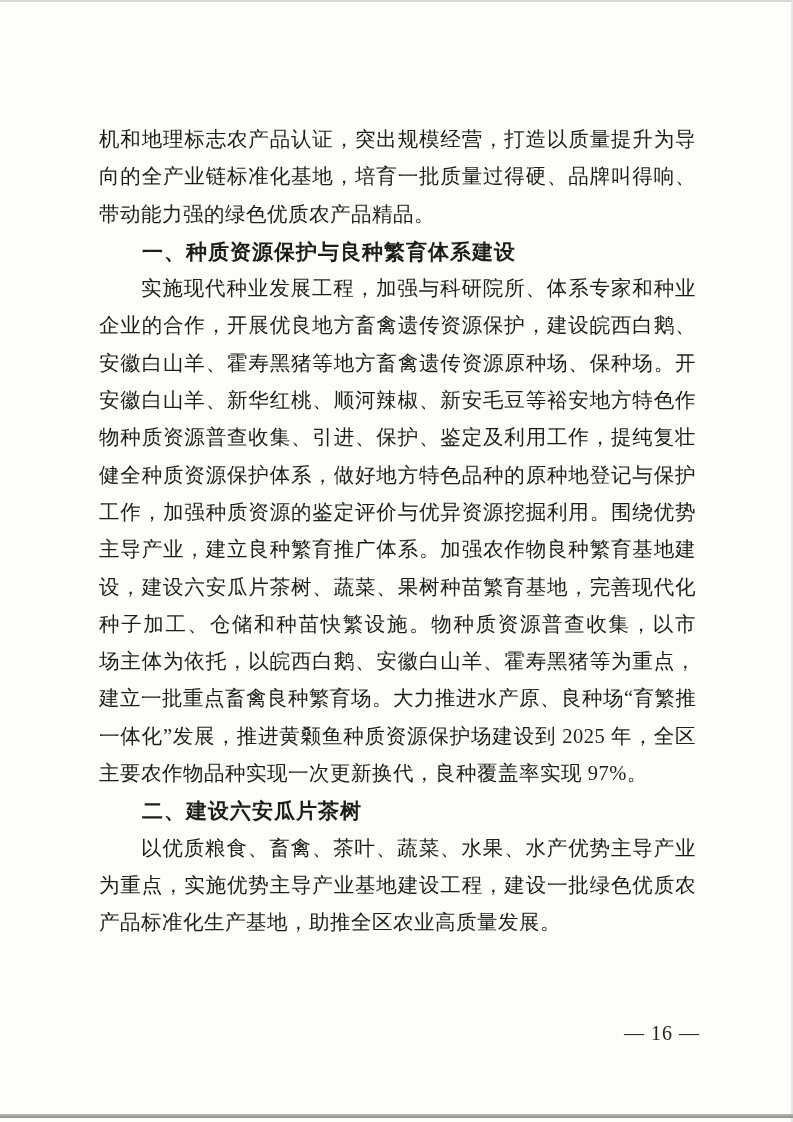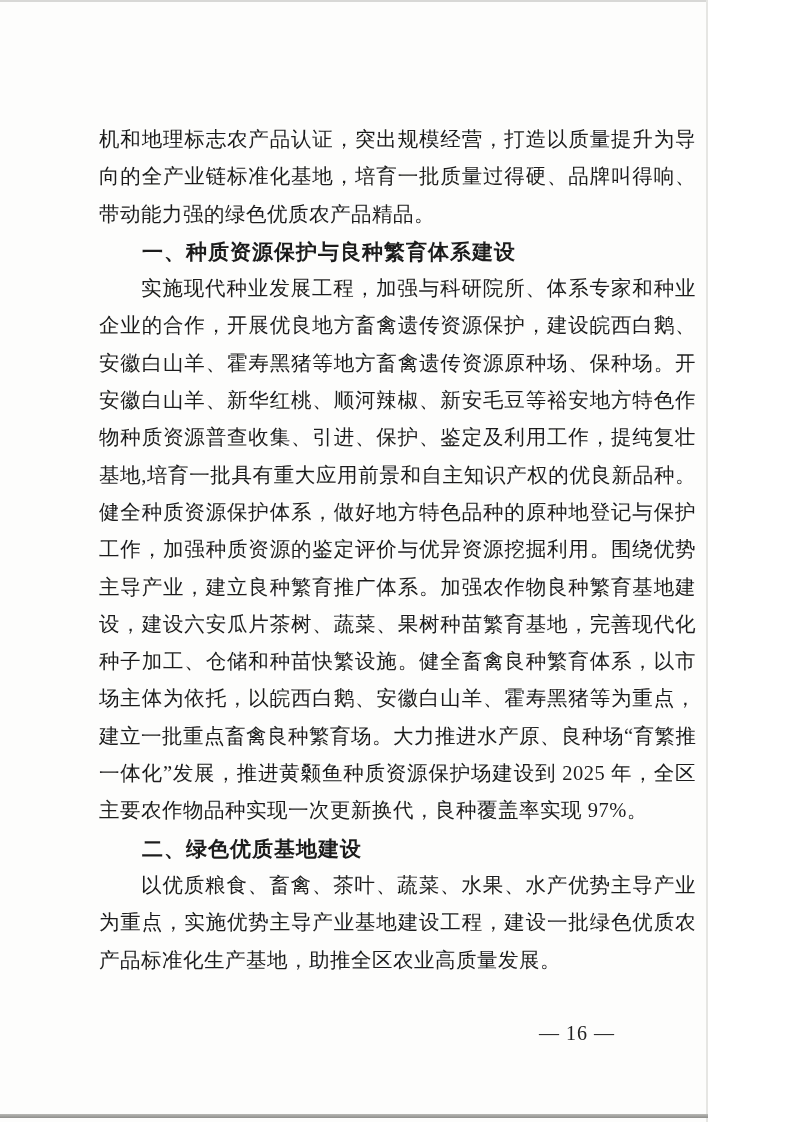--- a/index.html
+++ b/index.html
@@ -2,21 +2,21 @@
 <html lang="zh"><head>
 <meta charset="utf-8">
 <style>
   html, body {
     margin: 0;
     padding: 0;
     background: #ffffff;
   }
   .page {
     position: relative;
-    width: 708px;
+    width: 793px;
     height: 1122px;
     background: #fdfdfc;
     overflow: hidden;
     font-family: "Liberation Serif", "DejaVu Serif", serif;
     color: #1c1c1c;
   }
   
   .scan-edge-top {
     position: absolute;
     top: 0; left: 0;
@@ -87,31 +87,30 @@
   <div class="text-block">
     <div class="line">机和地理标志农产品认证，突出规模经营，打造以质量提升为导</div>
     <div class="line">向的全产业链标准化基地，培育一批质量过得硬、品牌叫得响、</div>
     <div class="line pe">带动能力强的绿色优质农产品精品。</div>
     <div class="line hd in">一、种质资源保护与良种繁育体系建设</div>
     <div class="line in">实施现代种业发展工程，加强与科研院所、体系专家和种业</div>
     <div class="line">企业的合作，开展优良地方畜禽遗传资源保护，建设皖西白鹅、</div>
     <div class="line">安徽白山羊、霍寿黑猪等地方畜禽遗传资源原种场、保种场。开</div>
     <div class="line">安徽白山羊、新华红桃、顺河辣椒、新安毛豆等裕安地方特色作</div>
     <div class="line">物种质资源普查收集、引进、保护、鉴定及利用工作，提纯复壮</div>
-    <div class="line">基地,培育一批具有重大应用前景和自主知识产权的优良新品种。</div>
     <div class="line">健全种质资源保护体系，做好地方特色品种的原种地登记与保护</div>
     <div class="line">工作，加强种质资源的鉴定评价与优异资源挖掘利用。围绕优势</div>
     <div class="line">主导产业，建立良种繁育推广体系。加强农作物良种繁育基地建</div>
     <div class="line">设，建设六安瓜片茶树、蔬菜、果树种苗繁育基地，完善现代化</div>
-    <div class="line">种子加工、仓储和种苗快繁设施。健全畜禽良种繁育体系，以市</div>
+    <div class="line">种子加工、仓储和种苗快繁设施。物种质资源普查收集，以市</div>
     <div class="line">场主体为依托，以皖西白鹅、安徽白山羊、霍寿黑猪等为重点，</div>
     <div class="line">建立一批重点畜禽良种繁育场。大力推进水产原、良种场“育繁推</div>
     <div class="line">一体化”发展，推进黄颡鱼种质资源保护场建设到 2025 年，全区</div>
     <div class="line pe">主要农作物品种实现一次更新换代，良种覆盖率实现 97%。</div>
-    <div class="line hd in">二、绿色优质基地建设</div>
+    <div class="line hd in">二、建设六安瓜片茶树</div>
     <div class="line in">以优质粮食、畜禽、茶叶、蔬菜、水果、水产优势主导产业</div>
     <div class="line">为重点，实施优势主导产业基地建设工程，建设一批绿色优质农</div>
     <div class="line pe">产品标准化生产基地，助推全区农业高质量发展。</div>
   </div>
 
   <div class="footer">— 16 —</div>
 
   <div class="scan-edge-bottom"></div>
 </div>
 

